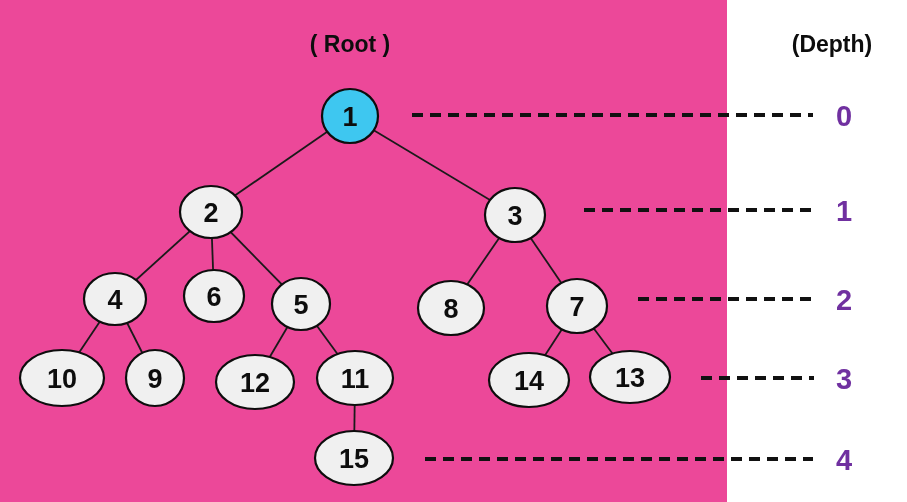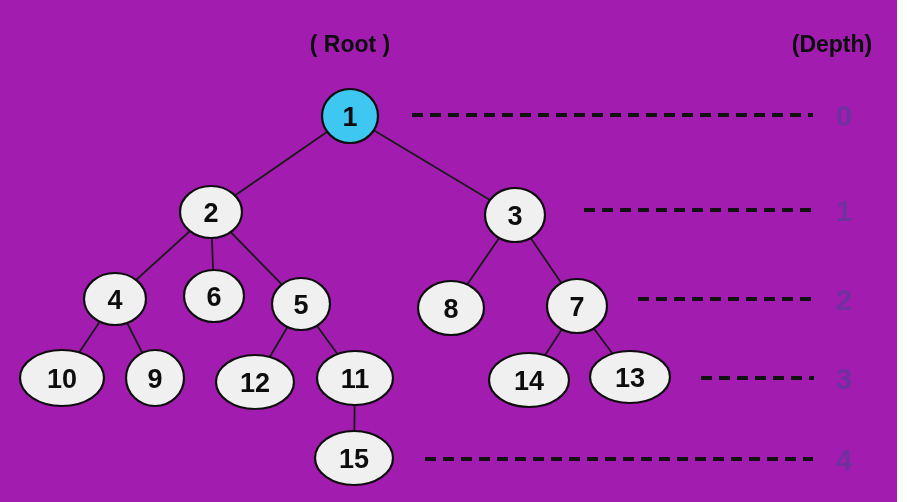--- a/index.html
+++ b/index.html
@@ -2,23 +2,23 @@
 <html><head>
 <meta charset="utf-8">
 <style>
   html, body {
     margin: 0;
     padding: 0;
     background: #ffffff;
   }
   .canvas {
     position: relative;
-    width: 897px;
+    width: 727px;
     height: 502px;
-    background: #a21caf;
+    background: #ec4899;
     font-family: "Liberation Sans", "DejaVu Sans", sans-serif;
   }
   svg { display: block; }
   .header-label {
     font-family: "Liberation Sans", "DejaVu Sans", sans-serif;
     font-size: 23px;
     font-weight: bold;
     fill: #0d0d0d;
   }
   .node-label {

